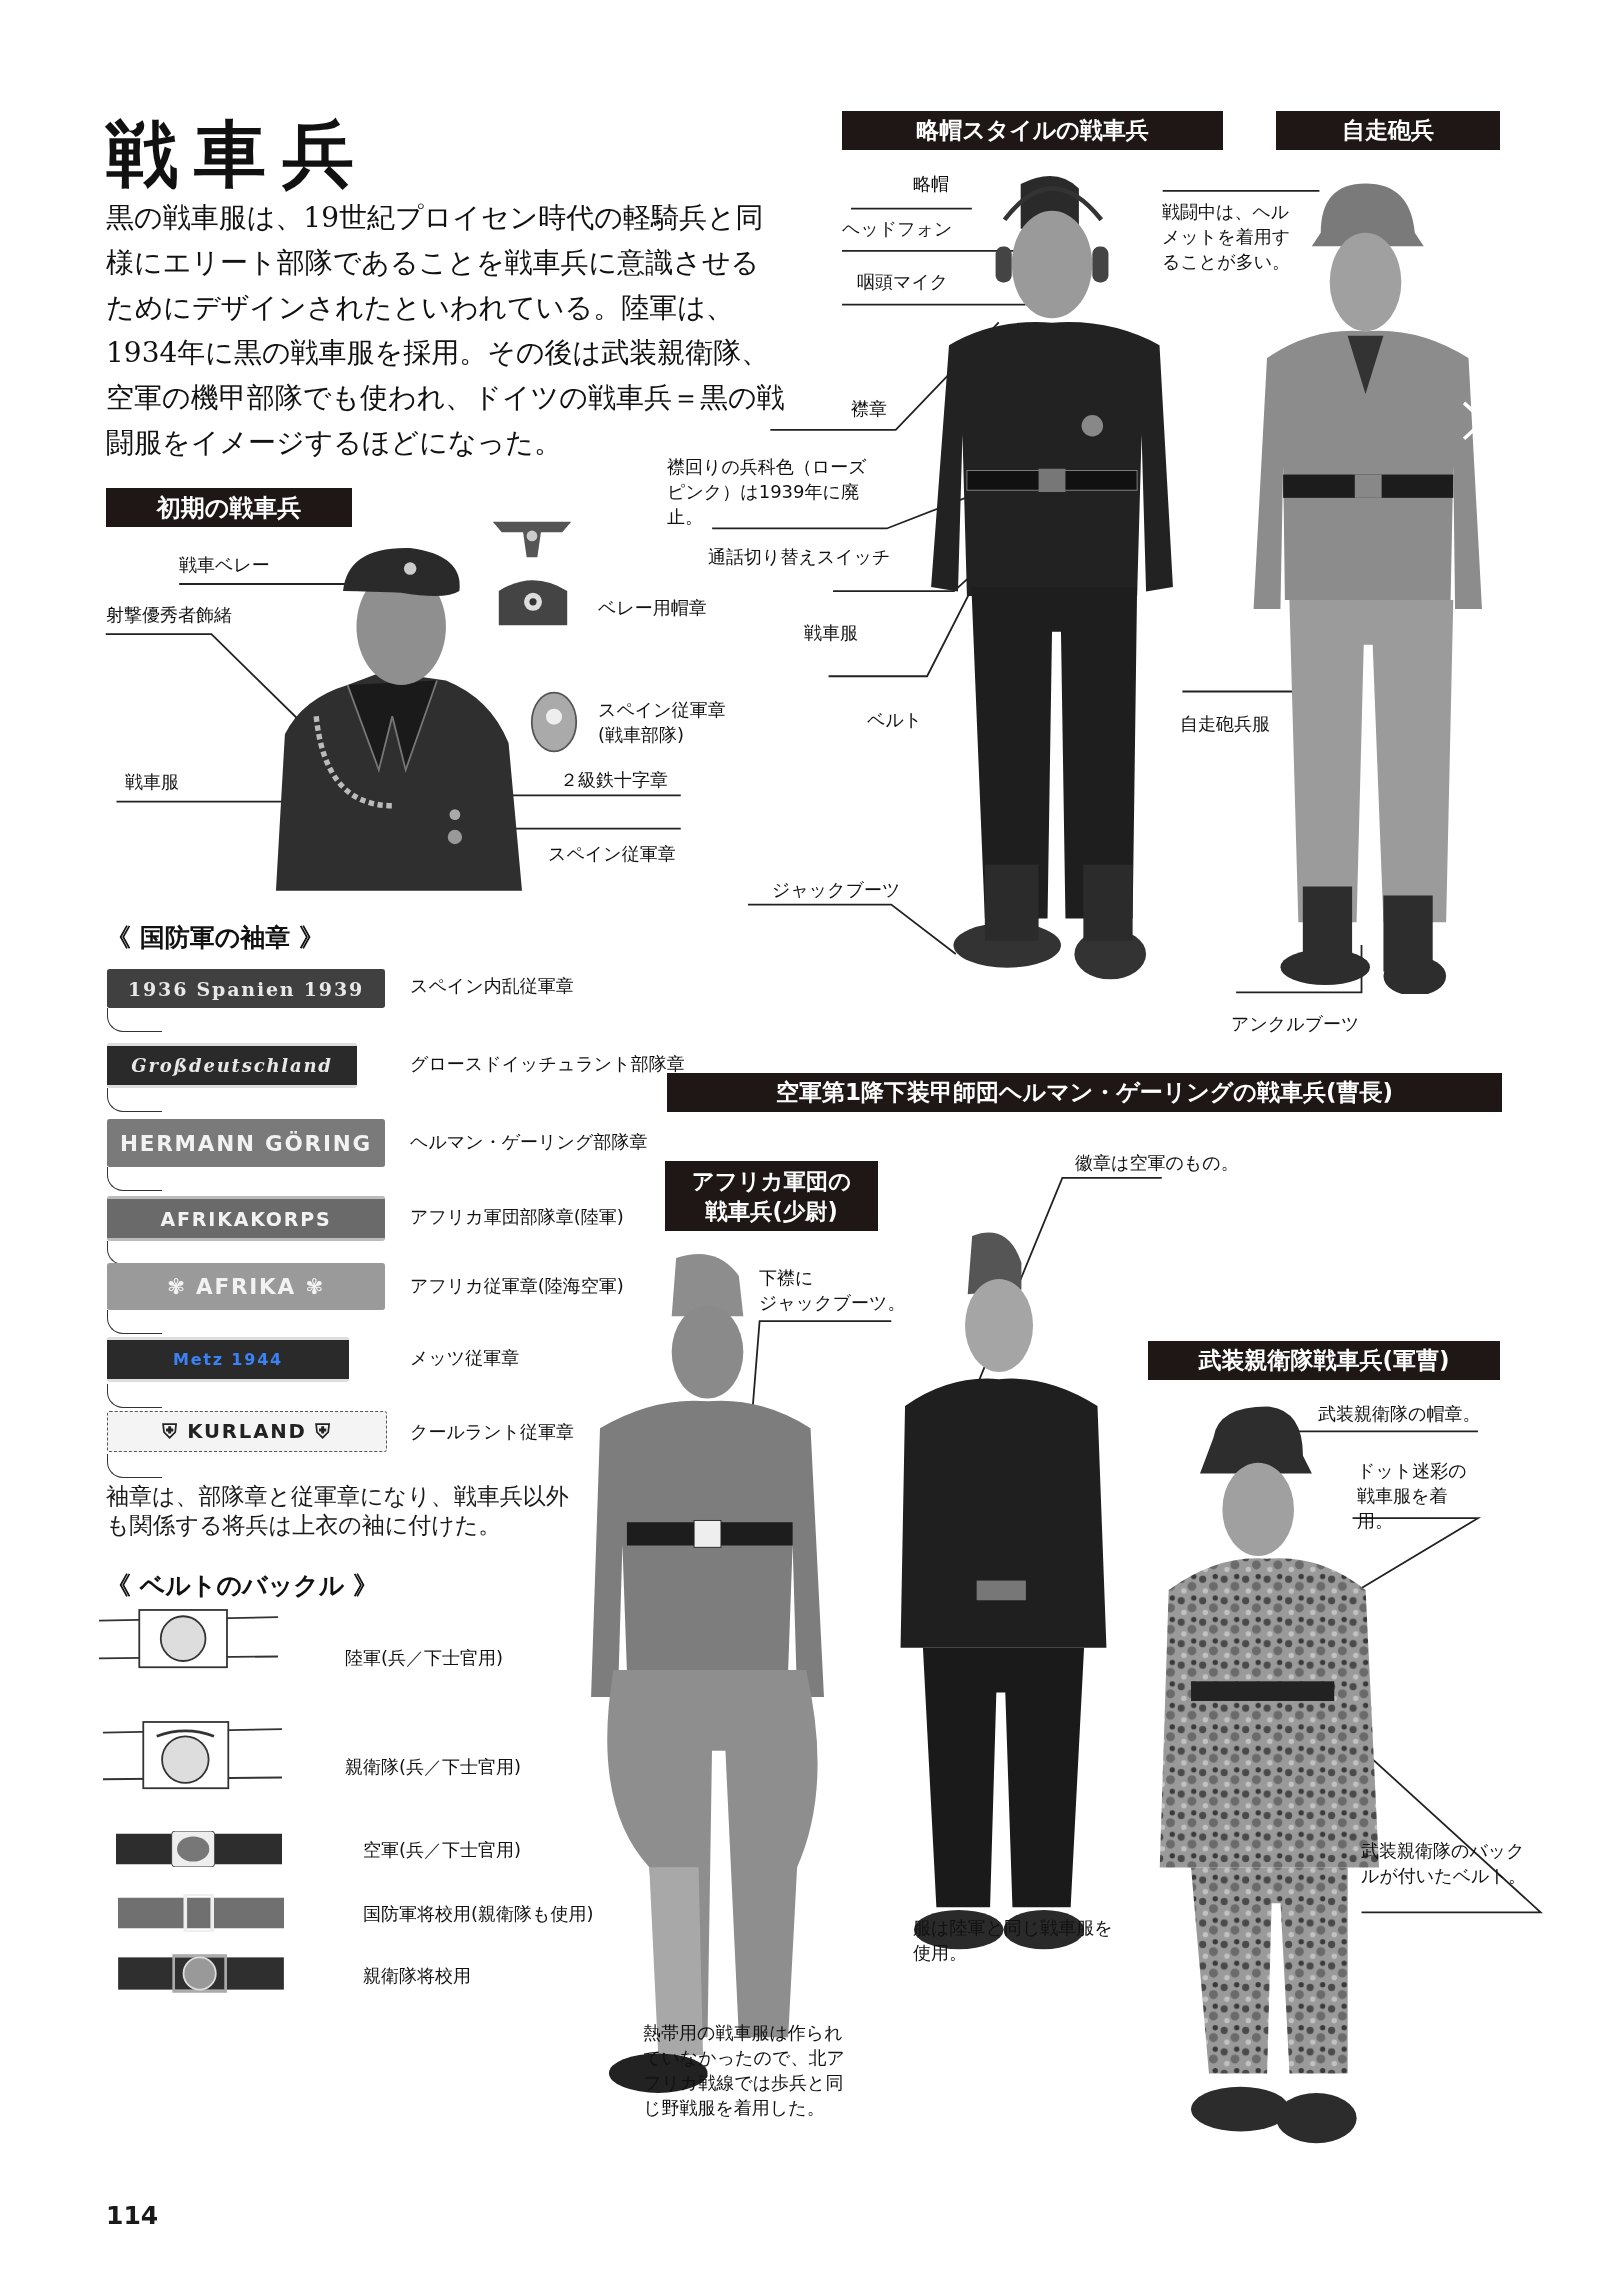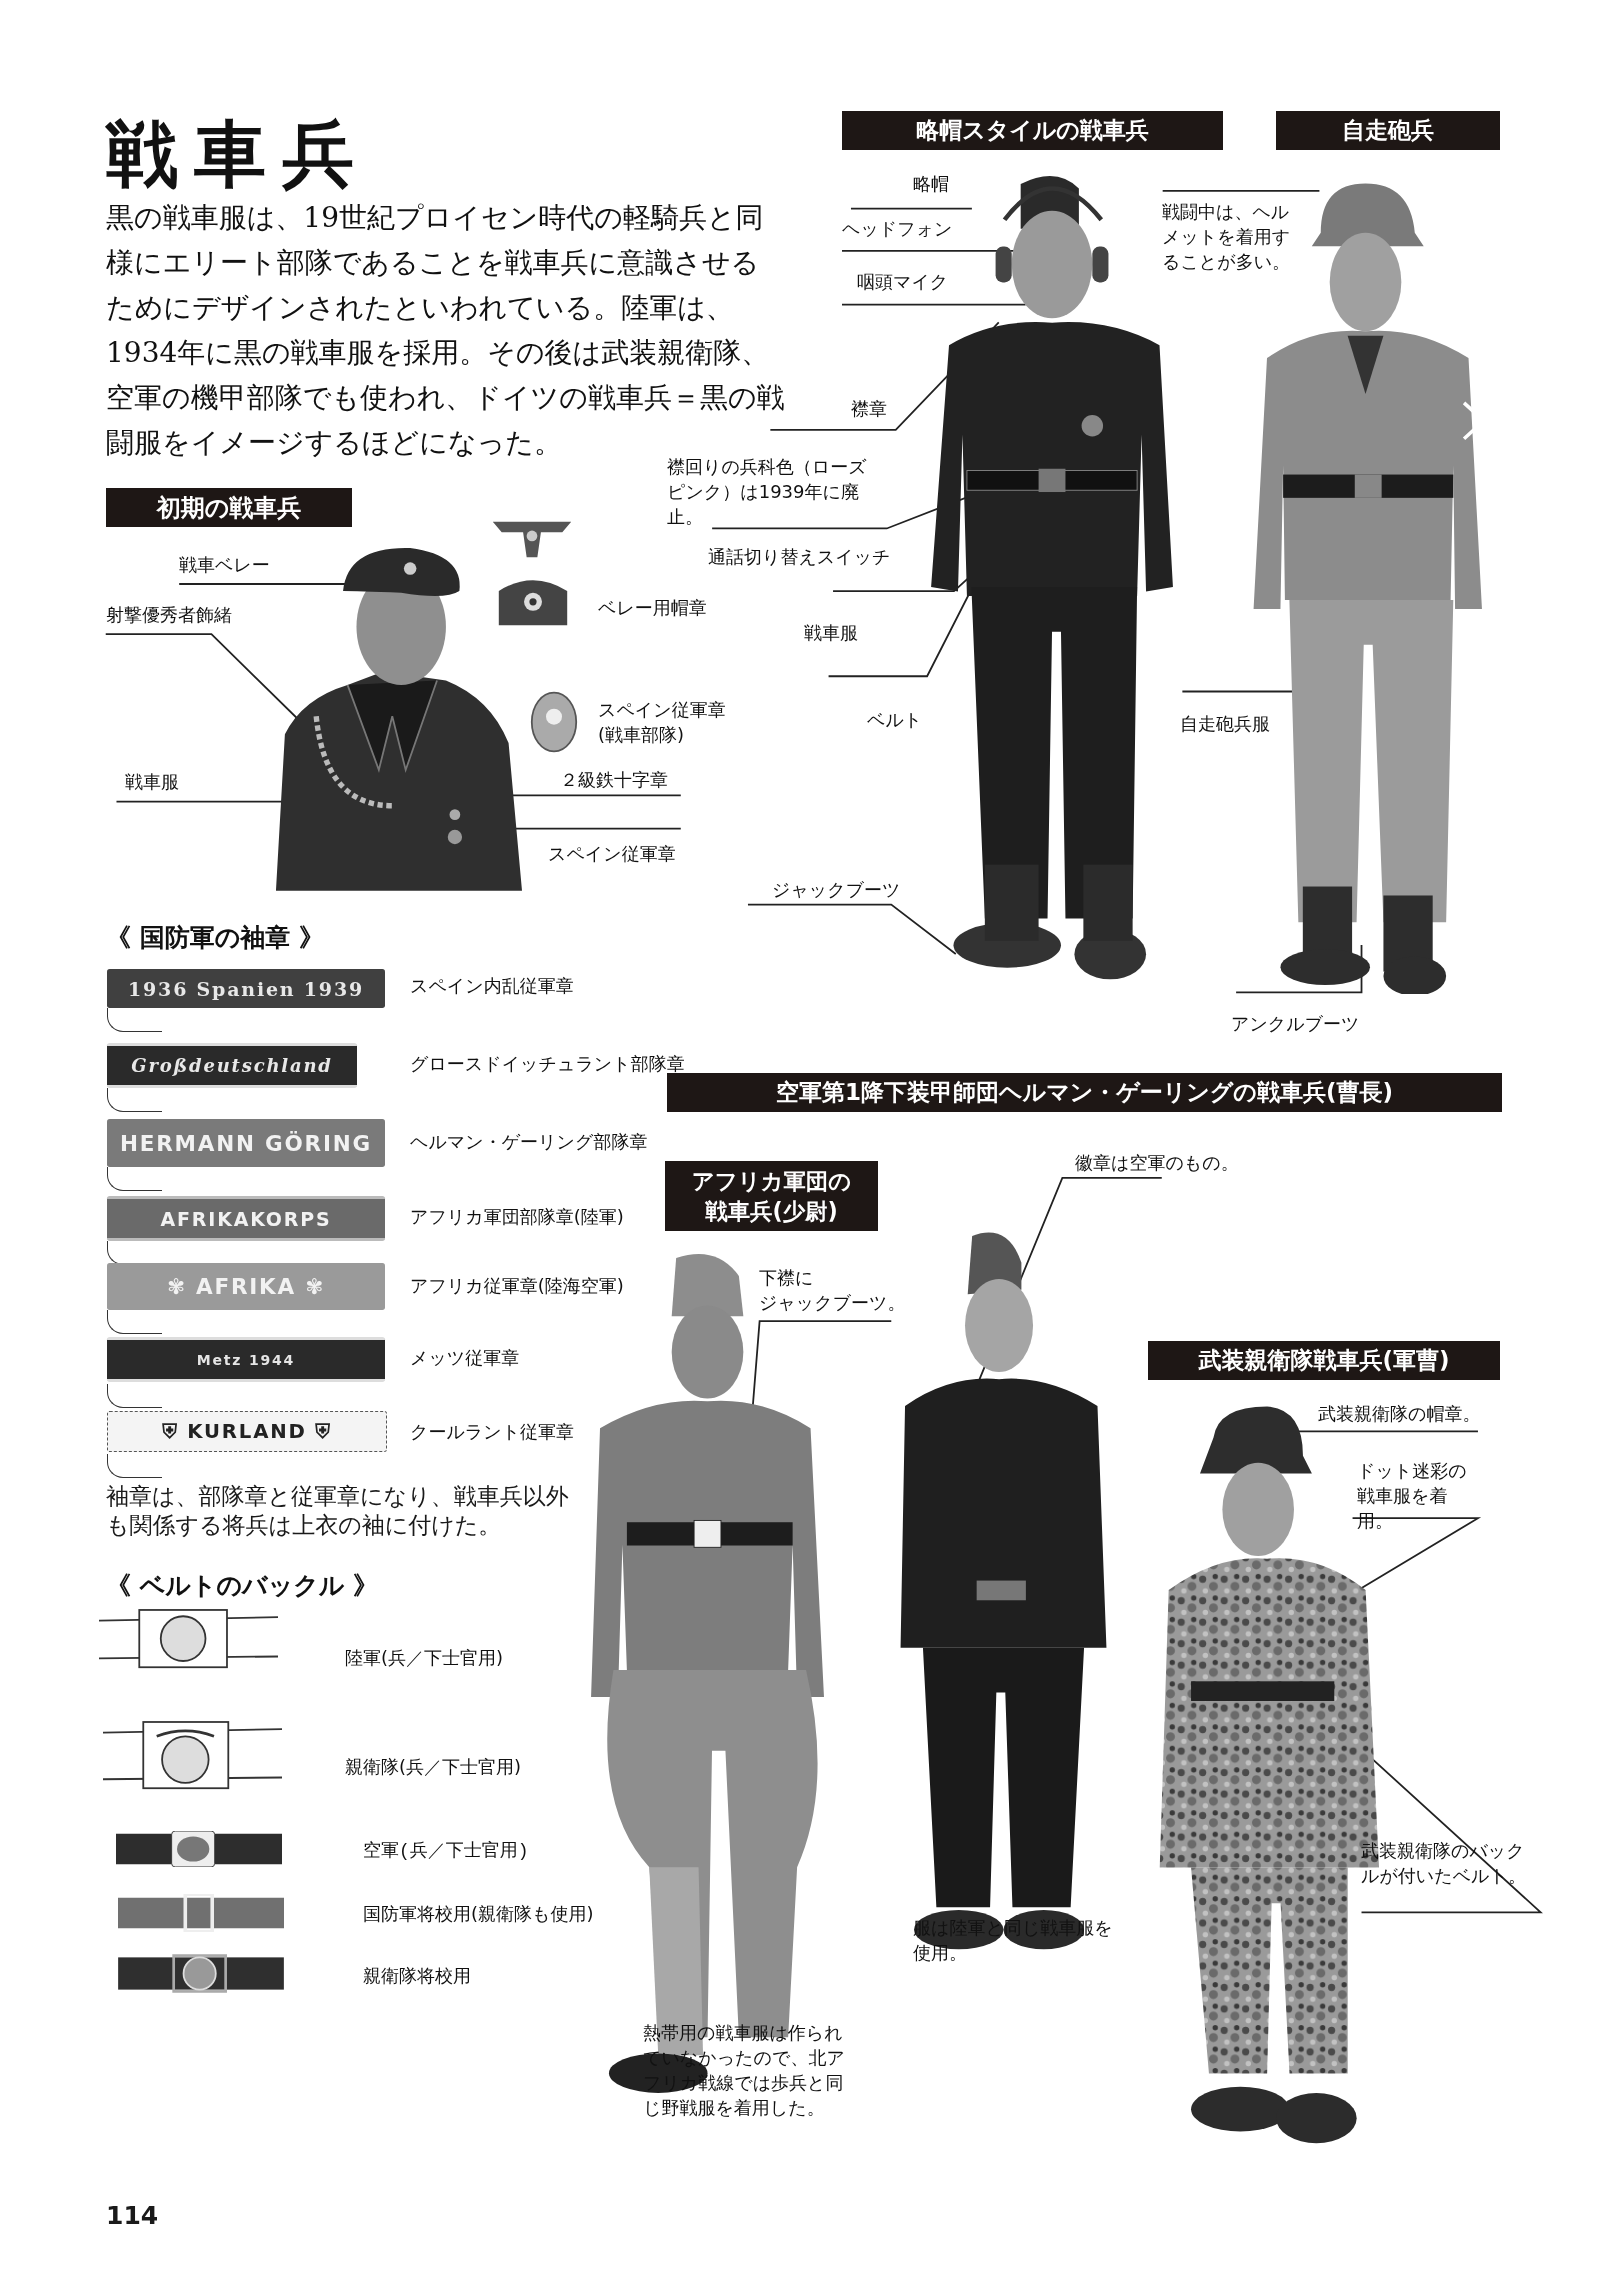--- a/index.html
+++ b/index.html
@@ -168,21 +168,21 @@
     <div class="band" style="left:0;top:0;width:278px;background:#6a6a6a;color:#f2f2f2;font-size:19px;border-top:3.6px solid #bbb;border-bottom:3.6px solid #bbb;">AFRIKAKORPS</div>
     <div class="band-tail" style="left:0;top:45px;"></div>
     <div class="abs lbl" style="left:303px;top:9px;">アフリカ軍団部隊章(陸軍)</div>
   </div>
   <div class="abs" style="left:107px;top:1263px;">
     <div class="band" style="left:0;top:0;width:278px;height:47px;background:#9a9a9a;color:#f2f2f2;font-size:21.5px;">✾ AFRIKA ✾</div>
     <div class="band-tail" style="left:0;top:47px;"></div>
     <div class="abs lbl" style="left:303px;top:10.7px;">アフリカ従軍章(陸海空軍)</div>
   </div>
   <div class="abs" style="left:107px;top:1337px;">
-    <div class="band" style="left:0;top:0;width:278px;background:#2a2a2a;color:#e5e5e5;font-size:14px;border-top:3.6px solid #ddd;border-bottom:3.6px solid #ddd;">Metz 1944</div>
+    <div class="band" style="left:0;top:0;width:242px;background:#2a2a2a;color:#3b82f6;font-size:16px;border-top:3.6px solid #ddd;border-bottom:3.6px solid #ddd;">Metz 1944</div>
     <div class="band-tail" style="left:0;top:47px;"></div>
     <div class="abs lbl" style="left:303px;top:9px;">メッツ従軍章</div>
   </div>
   <div class="abs" style="left:107px;top:1411px;">
     <div class="band" style="left:0;top:0;width:278px;background:#f4f4f4;color:#222;font-size:19.7px;border:1.8px dashed #555;">⛨ KURLAND ⛨</div>
     <div class="band-tail" style="left:0;top:43px;"></div>
     <div class="abs lbl" style="left:303px;top:9px;">クールラント従軍章</div>
   </div>
 </div>
 <div class="abs" style="left:106px;top:1482px;width:484px;font-size:23px;line-height:29px;">袖章は、部隊章と従軍章になり、戦車兵以外も関係する将兵は上衣の袖に付けた。</div>
@@ -210,21 +210,21 @@
   </div>
   <div class="abs lbl" style="left:345px;top:1755px;">親衛隊(兵／下士官用)</div>
 
   <div class="buckle-belt" style="left:116px;top:1831px;width:166px;height:36px;">
     <svg width="166" height="36" viewBox="0 0 185 40">
         <rect x="0" y="3" width="185" height="34" fill="#2d2d2d"></rect>
         <rect x="62" y="0" width="48" height="40" rx="4" fill="#eee" stroke="#333"></rect>
         <ellipse cx="86" cy="20" rx="18" ry="14" fill="#777"></ellipse>
       </svg>
   </div>
-  <div class="abs lbl" style="left:363px;top:1838px;font-family:Liberation Mono, monospace;">空軍(兵／下士官用)</div>
+  <div class="abs lbl" style="left:363px;top:1838px;">空軍(兵／下士官用)</div>
 
   <div class="buckle-belt" style="left:118px;top:1894px;width:166px;height:38px;">
     <svg width="166" height="38" viewBox="0 0 185 42">
         <rect x="0" y="4" width="185" height="34" fill="#707070"></rect>
         <rect x="75" y="0" width="30" height="42" fill="none" stroke="#eee" stroke-width="4"></rect>
       </svg>
   </div>
   <div class="abs lbl" style="left:363px;top:1902px;">国防軍将校用(親衛隊も使用)</div>
 
   <div class="buckle-belt" style="left:118px;top:1952px;width:166px;height:43px;">

